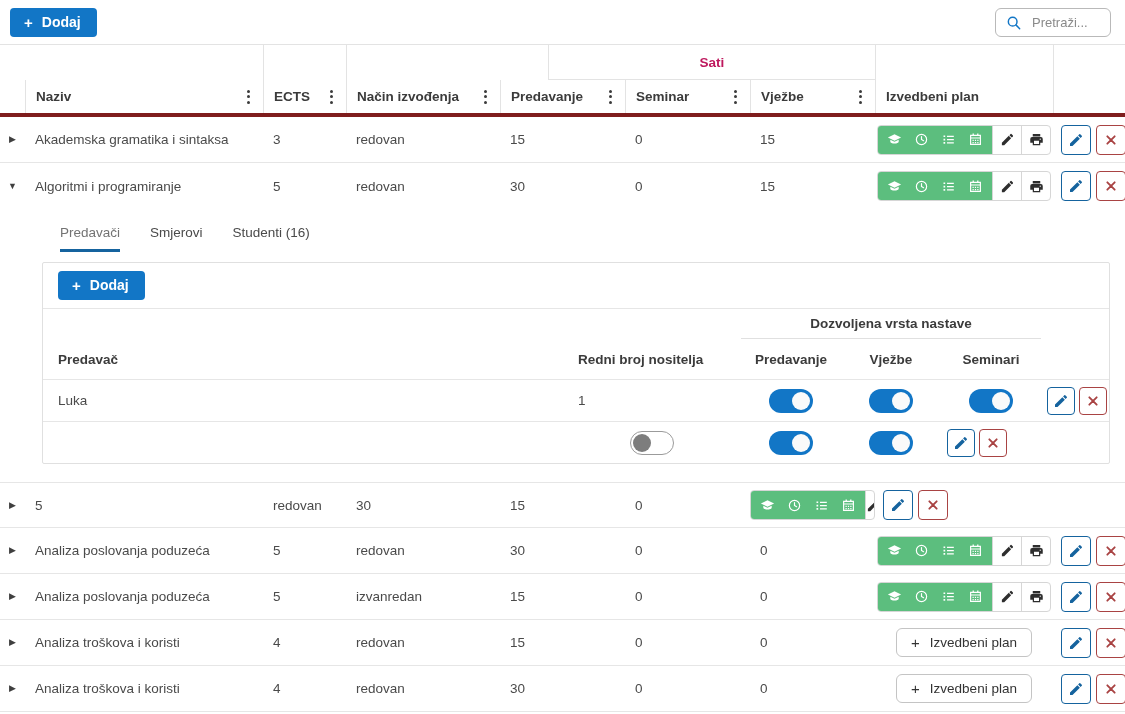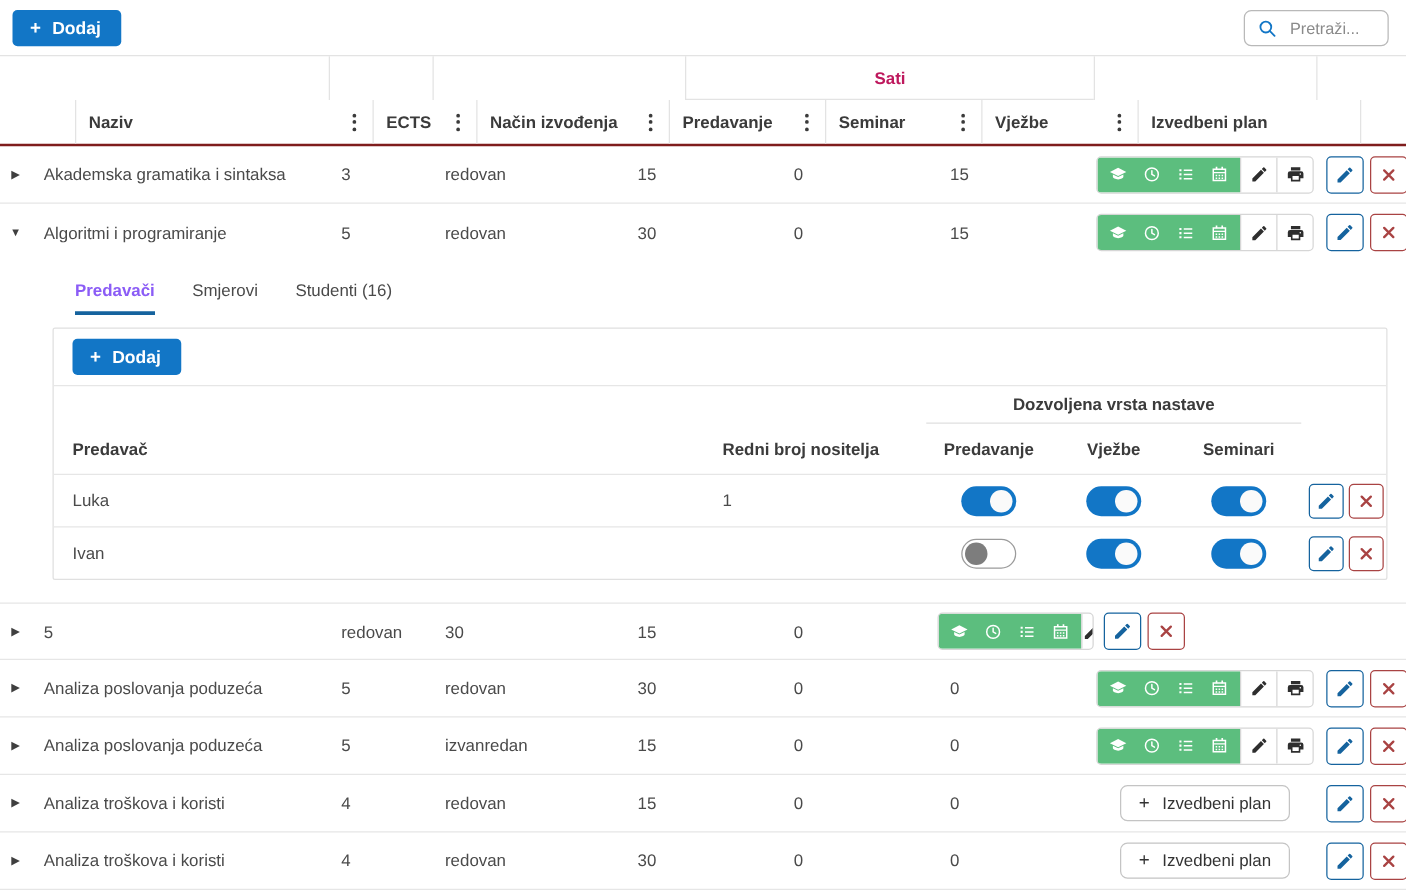--- a/index.html
+++ b/index.html
@@ -18,21 +18,21 @@
   .btn-primary .plus { font-size:15px; font-weight:700; line-height:1; }
   .search-box { display:flex; align-items:center; gap:8px; border:1px solid #b9b9b9; border-radius:6px; padding:5px 10px; width:116px; background:#fff; }
   .search-box svg { width:16px; height:16px; color:#1276c6; flex:0 0 auto; }
   .search-box input { border:none; outline:none; width:76px; font-size:13px; color:#6f6f6f; font-family:"Liberation Sans", sans-serif; background:transparent; }
   .search-box input::placeholder { color:#8a8a8a; }
 
   
   .grid { display:grid; grid-template-columns:25px 238px 83px 154px 125px 125px 125px 178px 1fr; align-items:stretch; }
   .thead { border-top:1px solid #e3e3e3; }
   .g1 { height:35px; }
-  .g2 { height:37px; border-bottom:2px solid #7f1d1d;padding-left:35px; }
+  .g2 { height:37px; border-bottom:4px solid #7f1d1d; }
   .hcell { display:flex; align-items:center; padding:0 10px; font-weight:700; color:#3b3b3b; }
   .hcell.space { justify-content:space-between; }
   .bl { border-left:1px solid #e3e3e3; }
   .sati-cell { grid-column:5/8; display:flex; align-items:center; justify-content:center; font-weight:700; color:#be185d; border-left:1px solid #e3e3e3; border-bottom:1px solid #e3e3e3;margin-left:48px; }
   .dots { display:flex; flex-direction:column; gap:2.5px; padding:4px 3px; cursor:pointer; }
   .dots i { width:3px; height:3px; border-radius:50%; background:#3b3b3b; }
 
   .trow { height:46px; align-items:center; border-bottom:1px solid #e6e6e6; }
   .trow.no-border { border-bottom:none; }
   .cell { padding:0 10px; overflow:hidden; white-space:nowrap; }
@@ -53,21 +53,21 @@
   .actions-cell { display:flex; gap:5px; justify-content:flex-start; padding-left:8px; }
   .sq-btn { width:30px; height:30px; border-radius:4px; background:#fff; display:flex; align-items:center; justify-content:center; cursor:pointer; padding:0; }
   .sq-btn .i { width:16px; height:16px; }
   .edit-btn { border:1px solid #15639e; color:#15639e; }
   .del-btn { border:1px solid #a94343; color:#a94343; }
 
   
   .detail { padding:16px 15px 18px 42px; }
   .tabs { display:flex; gap:30px; margin-left:18px; }
   .tab { padding-bottom:9px; cursor:pointer; color:#4a4a4a; }
-  .tab.active { font-weight:700; color:#8b5cf6; border-bottom:3px solid #15639e; }
+  .tab.active { font-weight:400; color:#737373; border-bottom:3px solid #15639e; }
   .sub-box { border:1px solid #e0e0e0; margin-top:10px; border-radius:2px; }
   .sub-add { padding:8px 0 8px 15px; border-bottom:1px solid #e6e6e6; }
   .sub-grid { display:grid; grid-template-columns:520px 178px 100px 100px 100px 1fr; align-items:center; }
   .sub-group-row { height:30px; }
   .sub-group-cell { grid-column:3/6; height:100%; display:flex; align-items:flex-end; justify-content:center; padding-bottom:7px; font-weight:700; color:#3b3b3b; border-bottom:1px solid #e0e0e0; }
   .sub-head-row { height:40px; }
   .sub-hcell { font-weight:700; color:#3b3b3b; padding:0 15px; }
   .sub-hcell.ctr { text-align:center; padding:0; }
   .sub-row { height:42px; border-top:1px solid #e6e6e6; }
   .sub-cell { padding:0 15px; }
@@ -340,21 +340,20 @@
             </svg>
           </button>
         <button class="sq-btn del-btn">
             <svg class="i" viewBox="0 0 24 24">
               <path d="M6.5 6.5 17.5 17.5M17.5 6.5 6.5 17.5" fill="none" stroke="currentColor" stroke-width="2.8" stroke-linecap="round"></path>
             </svg>
           </button>
       </div>
     </div>
     <div class="sub-grid sub-row">
-      <div class="sub-cell">Ivan</div>
       <div class="sub-cell"></div>
       <div class="tg-cell">
           <span class="toggle off"></span>
         </div>
       <div class="tg-cell">
           <span class="toggle on"></span>
         </div>
       <div class="tg-cell">
           <span class="toggle on"></span>
         </div>

